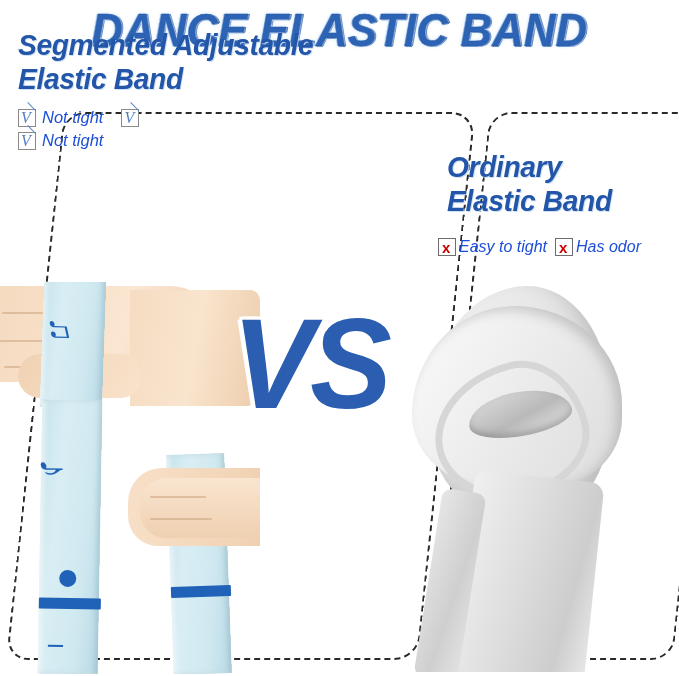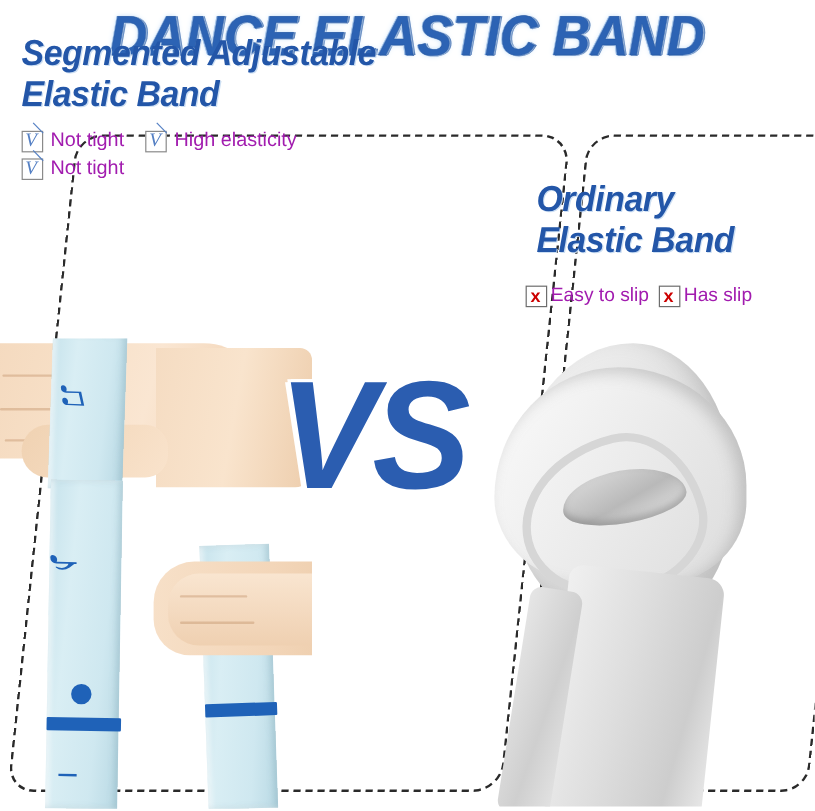--- a/index.html
+++ b/index.html
@@ -282,22 +282,23 @@
   .cbox.x .tick {
     color: #cc0000;
     font-family: "Liberation Sans", sans-serif;
     font-style: normal;
     font-weight: bold;
     font-size: 15px;
     left: 3px; top: 0px;
   }
   .feature-label {
     font-family: "Liberation Sans", sans-serif;
+    font-style: italic;
     font-size: 16.5px;
-    color: #a21caf;
+    color: #1d4ed8;
   }
   #features-right .feature-label { font-size: 16px; }
   #features-right .feature { gap: 3px; }
 
   
   #vs-badge {
     position: absolute;
     left: 232px;
     top: 300px;
     font-family: "Liberation Sans", sans-serif;
@@ -381,44 +382,43 @@
         <span class="tick">V</span>
         <span class="tail"></span>
       </span>
       <span class="feature-label">Not tight</span>
     </div>
     <div class="feature">
       <span class="cbox">
         <span class="tick">V</span>
         <span class="tail"></span>
       </span>
-      <span class="feature-label">High elasticity</span>
     </div>
     <div class="feature" style="flex-basis:100%;">
       <span class="cbox">
         <span class="tick">V</span>
         <span class="tail"></span>
       </span>
       <span class="feature-label">Not tight</span>
     </div>
   </div>
 
   <div class="panel-heading" id="heading-right" style="left:447px; top:150px;">Ordinary
 Elastic Band</div>
 
   <div class="feature-list" id="features-right" style="left:438px; top:238px;">
     <div class="feature">
       <span class="cbox x">
         <span class="tick">x</span>
       </span>
-      <span class="feature-label">Easy to slip</span>
+      <span class="feature-label">Easy to tight</span>
     </div>
     <div class="feature">
       <span class="cbox x">
         <span class="tick">x</span>
       </span>
-      <span class="feature-label">Has slip</span>
+      <span class="feature-label">Has odor</span>
     </div>
   </div>
 
   <div id="vs-badge">VS</div>
 
 </div>
 
 </body></html>

